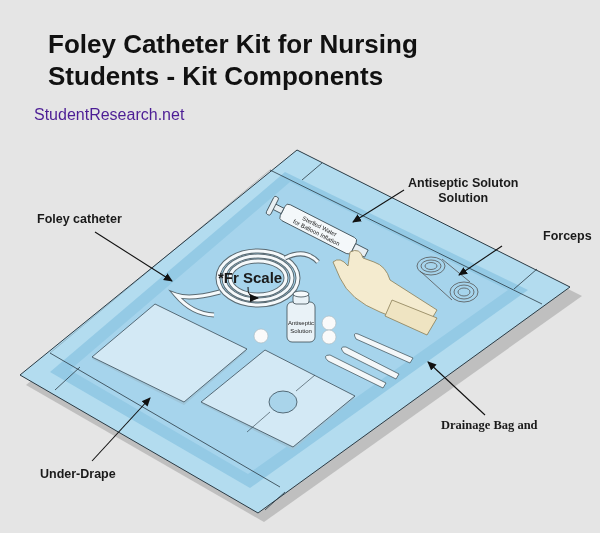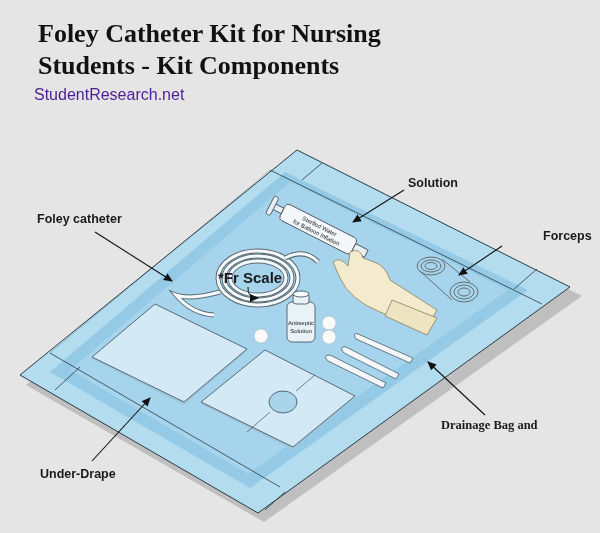--- a/index.html
+++ b/index.html
@@ -4,23 +4,23 @@
   <style>
     html, body { margin: 0; padding: 0; }
     body {
       width: 600px; height: 533px; overflow: hidden;
       background: #e5e5e5;
       font-family: "Liberation Sans", sans-serif;
       position: relative;
     }
     .header { position: absolute; left: 34px; top: 14px; }
     .title {
-      font-family: Liberation Serif, serif;
+      font-family: Liberation Sans, sans-serif;
       font-weight: bold; font-size: 26px; line-height: 32px; color: #111;
-      margin: 4px; width: 440px;
+      margin: 14px; width: 440px;
     }
     .subtitle {
       font-size: 16px; color: #4c1d95; 
     }
     svg.scene { position: absolute; left: 0; top: 0; }
     .label {
       position: absolute; font-size: 12.5px; font-weight: bold; color: #1a1a1a;
       text-align: center; line-height: 15px; white-space: nowrap;
     }
   </style>
@@ -130,20 +130,21 @@
 
   <line x1="404" y1="190" x2="353" y2="222" stroke="#111" stroke-width="1.1" marker-end="url(#arr)"></line>
   <line x1="95" y1="232" x2="172" y2="281" stroke="#111" stroke-width="1.1" marker-end="url(#arr)"></line>
   <line x1="502" y1="246" x2="459" y2="275" stroke="#111" stroke-width="1.1" marker-end="url(#arr)"></line>
   <path d="M248,287 Q247,298 258,298" stroke="#111" stroke-width="1" fill="none" marker-end="url(#arr)"></path>
   <line x1="485" y1="415" x2="428" y2="362" stroke="#111" stroke-width="1.1" marker-end="url(#arr)"></line>
   <line x1="92" y1="461" x2="150" y2="398" stroke="#111" stroke-width="1.1" marker-end="url(#arr)"></line>
 </svg>
 
 <div class="label" style="left:408px; top:176px;">
+  <div>Antiseptic Soluton</div>
   <div>Solution</div>
 </div>
 <div class="label" style="left:37px; top:212px;">Foley catheter</div>
 <div class="label" style="left:507px; top:229px;margin-left:36px;">Forceps</div>
 <div class="label" style="left:218px; top:270px; font-size:15px;">*Fr Scale</div>
 <div class="label" style="left:441px; top:418px;font-family:Liberation Serif, serif;">
   <div>Drainage Bag and</div>
 </div>
 <div class="label" style="left:40px; top:467px;">Under-Drape</div>
 

